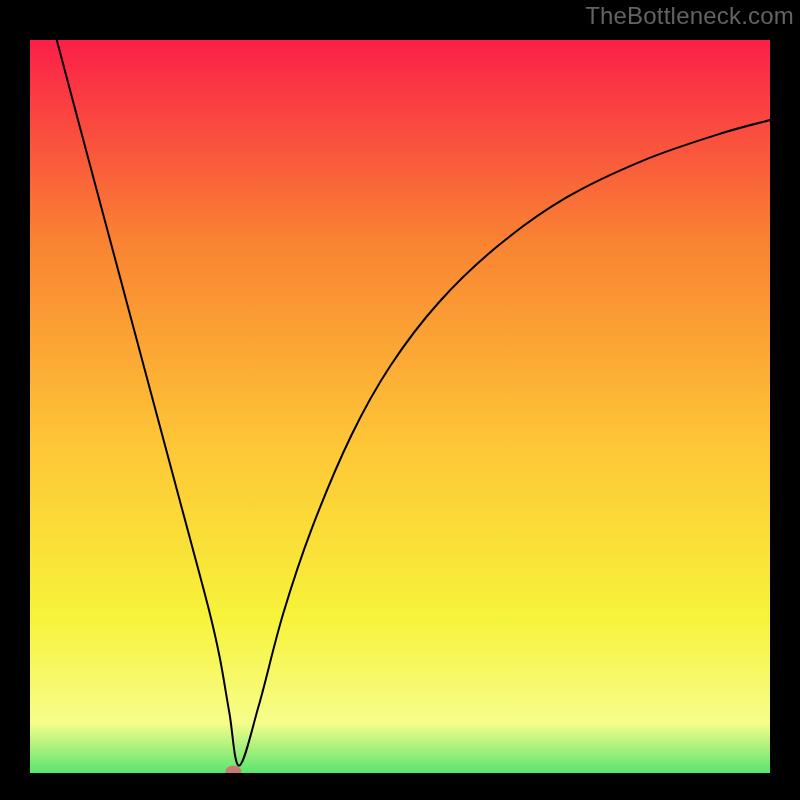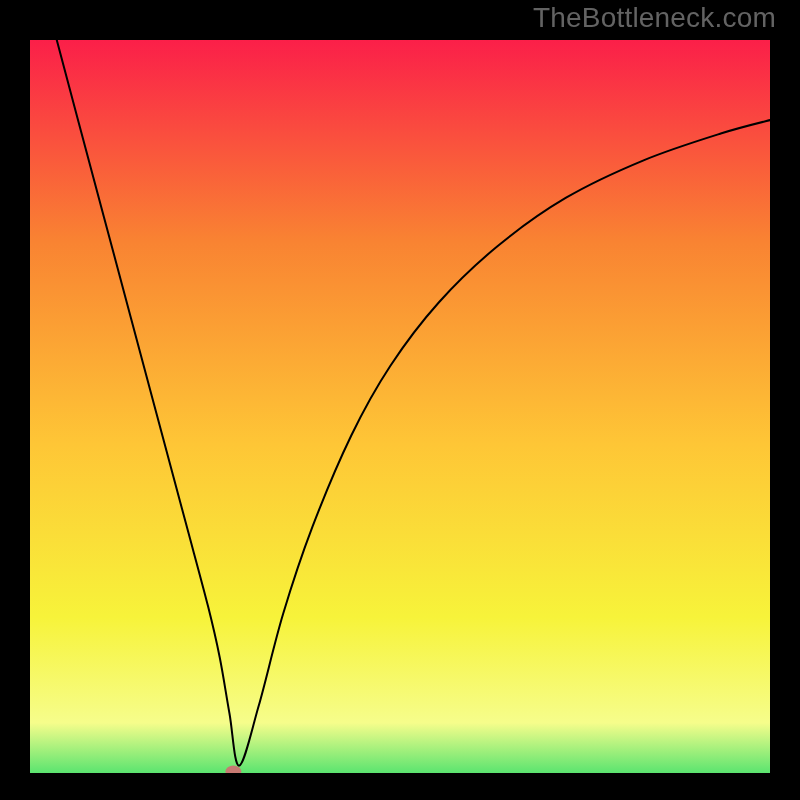--- a/index.html
+++ b/index.html
@@ -12,23 +12,23 @@
   }
   .stage {
     position: relative;
     width: 800px;
     height: 800px;
     overflow: hidden;
   }
   .watermark {
     position: absolute;
     top: 2px;
-    right: 24px;
+    right: 6px;
     color: #636363;
-    font-size: 28px;
+    font-size: 24px;
     font-weight: 500;
     letter-spacing: 0.2px;
     z-index: 10;
   }
   svg.plot {
     position: absolute;
     inset: 0;
     width: 800px;
     height: 800px;
   }

